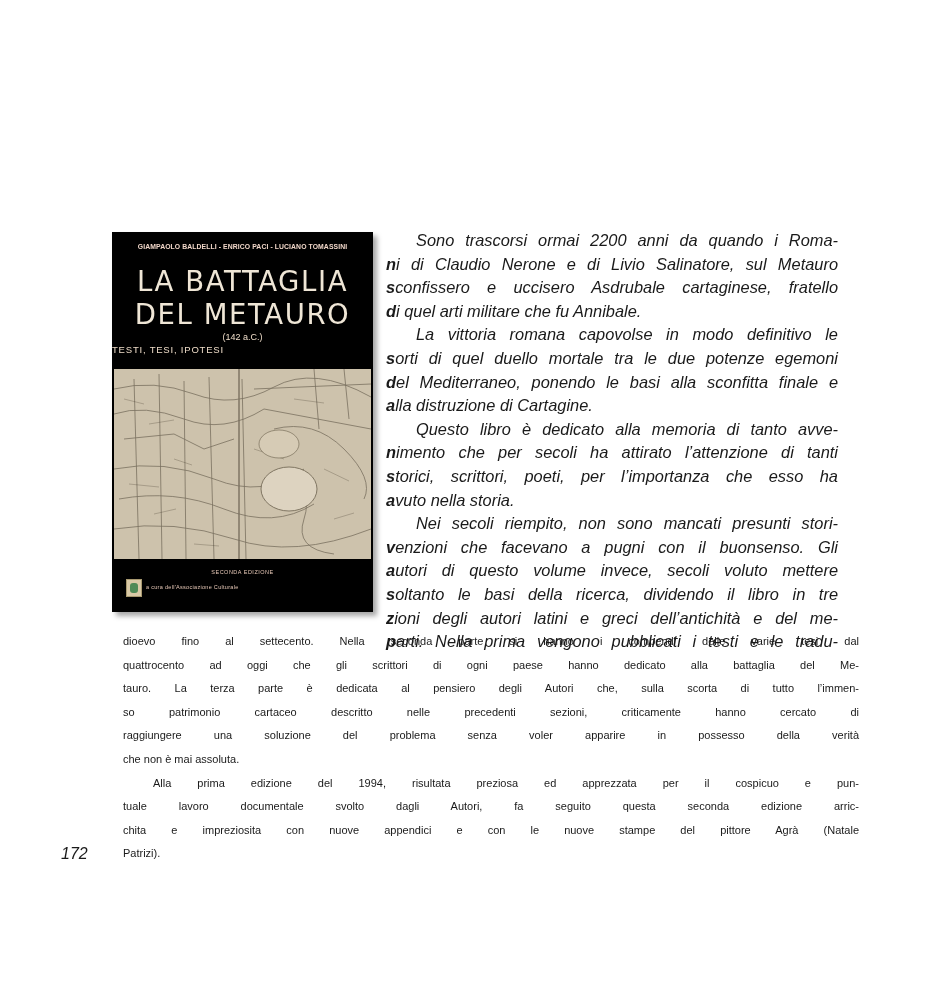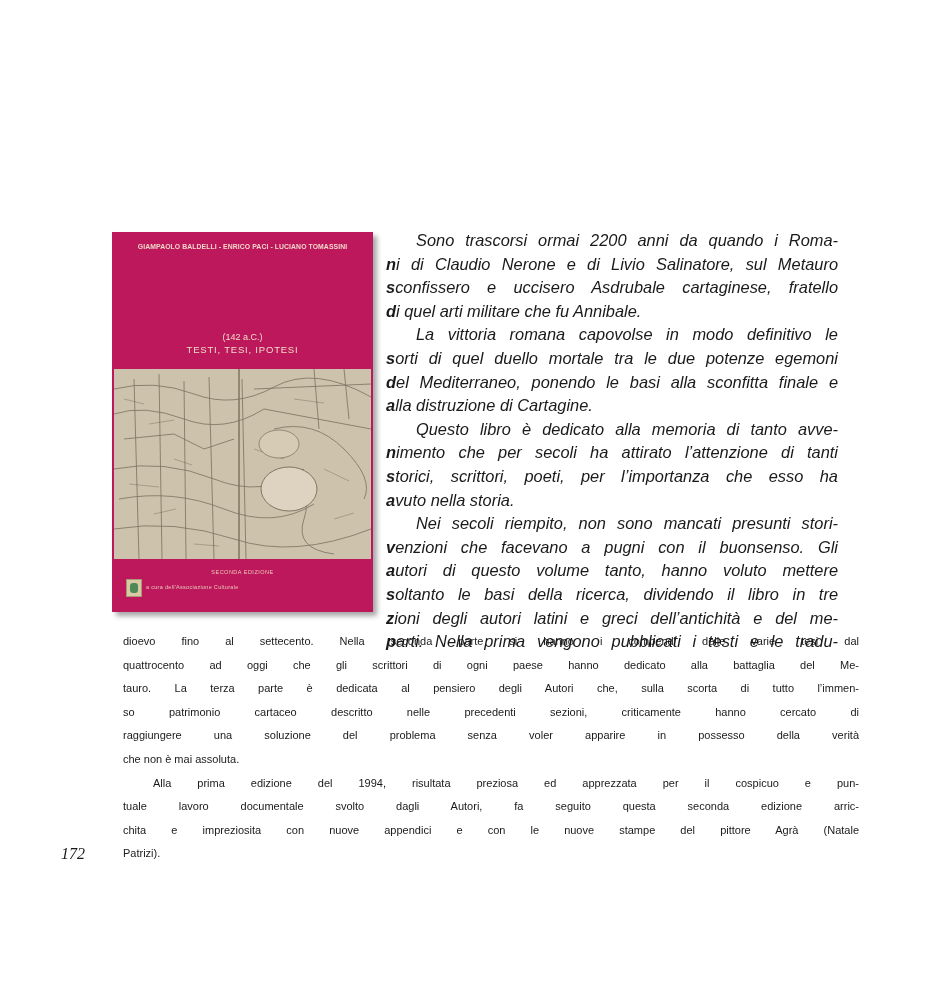--- a/index.html
+++ b/index.html
@@ -2,30 +2,30 @@
 <html><head>
   <meta charset="utf-8">
   <style>
     html, body { margin: 0; padding: 0; background: #ffffff; }
     body { width: 942px; height: 1000px; position: relative; overflow: hidden;
            font-family: "Liberation Sans", sans-serif; color: #1a1a1a; }
     .page { position: absolute; left: 0; top: 0; width: 942px; height: 1000px; }
 
     
     .cover { position: absolute; left: 112px; top: 232px; width: 261px; height: 380px;
-             background: #be185d; box-shadow: 4px 4px 5px rgba(0,0,0,0.35); overflow: hidden; }
+             background: #000000; box-shadow: 4px 4px 5px rgba(0,0,0,0.35); overflow: hidden; }
     .cover-authors { position: absolute; left: 6px; right: 6px; top: 10px; font-size: 7.2px;
                      letter-spacing: 0.1px; color: #f1d7c9; text-align: center; white-space: nowrap;
                      transform: scaleX(0.95); font-weight: bold; }
     .cover-title { position: absolute; left: 0; right: 0; top: 33px; text-align: center;
                    color: #efe6d6; font-size: 27.5px; line-height: 33px; letter-spacing: 1.6px;
                    font-family: "DejaVu Sans", sans-serif; }
     .cover-year { position: absolute; left: 0; right: 0; top: 100px; text-align: center;
                   color: #eedcc8; font-size: 9px; }
-    .cover-sub { position: absolute; left: 0; right: 0; top: 112px; text-align: center;
+    .cover-sub { position: absolute; left: 0; right: 0; top: 112px; text-align: left;
                  color: #eedcc8; font-size: 9.5px; letter-spacing: 0.8px; }
     .cover-art { position: absolute; left: 2px; right: 2px; top: 137px; height: 190px;
                  background: #cbbfa8; overflow: hidden; }
     .cover-art svg { width: 100%; height: 100%; display: block; }
     .cover-edition { position: absolute; left: 0; right: 0; top: 337px; text-align: center;
                      font-size: 5.5px; color: #e8c9b8; letter-spacing: 0.5px; }
     .cover-logo { position: absolute; left: 14px; top: 347px; width: 14px; height: 16px;
                   background: #d9c9a6; border: 1px solid #a89970; }
     .cover-logo::after { content: ""; position: absolute; left: 3px; top: 3px; width: 8px; height: 10px;
                          background: #4f8a56; border-radius: 3px; }
@@ -35,29 +35,33 @@
     
     .col-text { position: absolute; left: 386px; top: 229px; width: 452px;
                 font-size: 16.4px; line-height: 23.6px; text-align: justify; font-style: italic; }
     .full-text { position: absolute; left: 103px; top: 630px; width: 736px;
                  font-size: 11px; line-height: 23.6px; text-align: justify; margin-left: 20px; }
     .line { display: block; white-space: nowrap; text-align-last: justify; height: 23.6px; }
     .line.last { text-align-last: left; }
     .indent { padding-left: 30px; }
     .dropcap { font-weight: bold; }
 
-    .page-number { position: absolute; left: 61px; top: 845px; font-size: 16px; font-style: italic; color: #1a1a1a; font-family: Liberation Serif, serif; }
+    .page-number { position: absolute; left: 61px; top: 845px; font-size: 16px; font-style: italic; color: #1a1a1a; }
   </style>
 </head>
 <body>
 
 <div class="page">
 
   <div class="cover">
     <div class="cover-authors">GIAMPAOLO BALDELLI - ENRICO PACI - LUCIANO TOMASSINI</div>
+    <div class="cover-title">
+      <div>LA BATTAGLIA</div>
+      <div>DEL METAURO</div>
+    </div>
     <div class="cover-year">(142 a.C.)</div>
     <div class="cover-sub">TESTI, TESI, IPOTESI</div>
     <div class="cover-art">
       <svg viewBox="0 0 257 190" preserveAspectRatio="none">
         <rect x="0" y="0" width="257" height="190" fill="#cdc2ac"></rect>
         <g stroke="#5e5546" stroke-width="0.8" fill="none" opacity="0.75">
           <path d="M0 20 Q40 10 80 25 T160 18 T257 28"></path>
           <path d="M0 45 Q30 35 70 50 T150 40"></path>
           <path d="M10 70 L60 65 L90 80 L120 70"></path>
           <path d="M0 100 Q50 90 100 110 T190 100"></path>
@@ -97,21 +101,21 @@
     <span class="line indent"><span>La vittoria romana capovolse in modo definitivo le</span></span>
     <span class="line"><b class="dropcap">s</b><span>orti di quel duello mortale tra le due potenze egemoni</span></span>
     <span class="line"><b class="dropcap">d</b><span>el Mediterraneo, ponendo le basi alla sconfitta finale e</span></span>
     <span class="line last"><b class="dropcap">a</b><span>lla distruzione di Cartagine.</span></span>
     <span class="line indent"><span>Questo libro è dedicato alla memoria di tanto avve-</span></span>
     <span class="line"><b class="dropcap">n</b><span>imento che per secoli ha attirato l’attenzione di tanti</span></span>
     <span class="line"><b class="dropcap">s</b><span>torici, scrittori, poeti, per l’importanza che esso ha</span></span>
     <span class="line last"><b class="dropcap">a</b><span>vuto nella storia.</span></span>
     <span class="line indent"><span>Nei secoli riempito, non sono mancati presunti stori-</span></span>
     <span class="line"><b class="dropcap">v</b><span>enzioni che facevano a pugni con il buonsenso. Gli</span></span>
-    <span class="line"><b class="dropcap">a</b><span>utori di questo volume tanto, hanno voluto mettere</span></span>
+    <span class="line"><b class="dropcap">a</b><span>utori di questo volume invece, secoli voluto mettere</span></span>
     <span class="line"><b class="dropcap">s</b><span>oltanto le basi della ricerca, dividendo il libro in tre</span></span>
     <span class="line"><b class="dropcap">z</b><span>ioni degli autori latini e greci dell’antichità e del me-</span></span>
     <span class="line"><b class="dropcap">p</b><span>arti. Nella prima vengono pubblicati i testi e le tradu-</span></span>
   </div>
 
   <div class="full-text">
     <span class="line">dioevo fino al settecento. Nella seconda parte si hanno i compendi delle varie tesi dal</span>
     <span class="line">quattrocento ad oggi che gli scrittori di ogni paese hanno dedicato alla battaglia del Me-</span>
     <span class="line">tauro. La terza parte è dedicata al pensiero degli Autori che, sulla scorta di tutto l’immen-</span>
     <span class="line">so patrimonio cartaceo descritto nelle precedenti sezioni, criticamente hanno cercato di</span>

